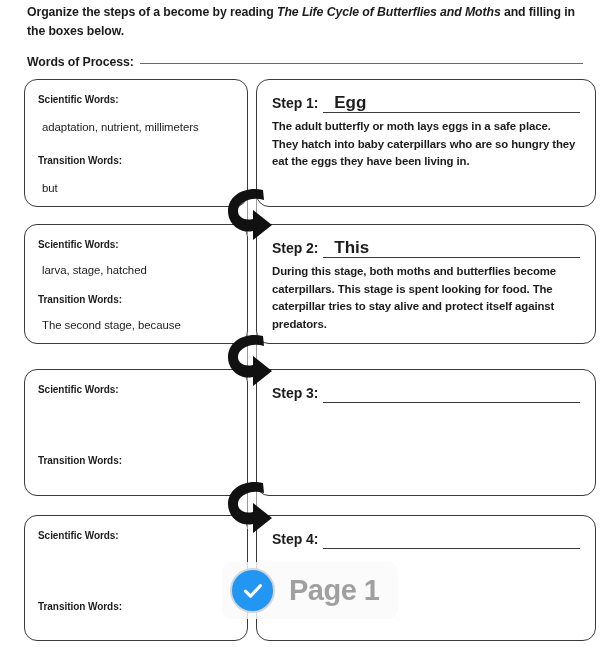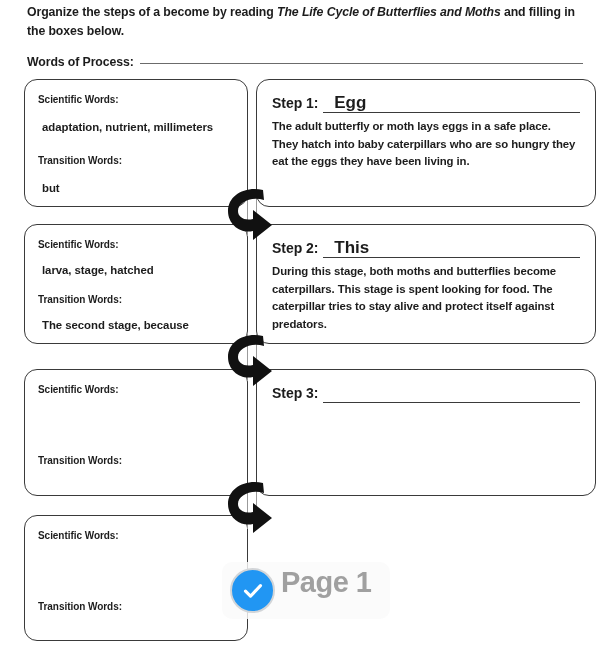--- a/index.html
+++ b/index.html
@@ -92,21 +92,21 @@
   }
   .field-label {
     font-size: 10px;
     font-weight: bold;
     letter-spacing: -0.05px;
     color: #1c1c1c;
     line-height: 15px;
   }
   .field-value {
     font-size: 11.4px;
-    font-weight: bold;
+    font-weight: normal;
     letter-spacing: -0.05px;
     color: #1c1c1c;
     line-height: 15px;
     padding-left: 4px;
   }
   .gap-sm { height: 14px; }
   .gap-md { height: 18px; }
   .gap-xl { height: 56px; }
 
   
@@ -167,21 +167,22 @@
     pointer-events: none;
   }
   .arrow svg { display: block; width: 100%; height: 100%; }
 
   
   .page-badge {
     position: absolute;
     left: 222px;
     top: 562px;
     display: flex;
-    gap: 6px;
+    align-items: center;
+    gap: 14px;
     background: rgba(250,250,250,0.82);
     padding: 6px 18px 6px 8px;
     border-radius: 10px;
   }
   .badge-circle {
     width: 45px;
     height: 45px;
     border-radius: 50%;
     background: #2196f3;
     border: 2.5px solid #d2d5d8;
@@ -288,20 +289,31 @@
   <div class="box box-left row4">
     <div class="card-inner">
       <span class="field-label">Scientific Words:</span>
       <div class="gap-xl"></div>
       <span class="field-label">Transition Words:</span>
       <div class="gap-sm"></div>
       <span class="field-value"></span>
     </div>
   </div>
 
+  <div class="box box-right row4">
+    <div class="step-inner">
+      <div class="step-head">
+        <span class="step-label">Step 4:</span>
+        <span class="step-fill">
+          <span class="step-fill-text"></span>
+        </span>
+      </div>
+      <div class="step-body"></div>
+    </div>
+  </div>
 
   <div class="connector-line" style="left:246.8px; top:196px; height:40px;"></div>
   <div class="connector-line" style="left:256px;   top:196px; height:40px;"></div>
   <div class="connector-line" style="left:246.8px; top:333px; height:48px;"></div>
   <div class="connector-line" style="left:256px;   top:333px; height:48px;"></div>
   <div class="connector-line" style="left:246.8px; top:485px; height:44px;"></div>
   <div class="connector-line" style="left:256px;   top:485px; height:44px;"></div>
 
   <div class="arrow" style="left:222px; top:184px;">
     <svg viewBox="0 0 56 62" xmlns="http://www.w3.org/2000/svg" aria-hidden="true">

